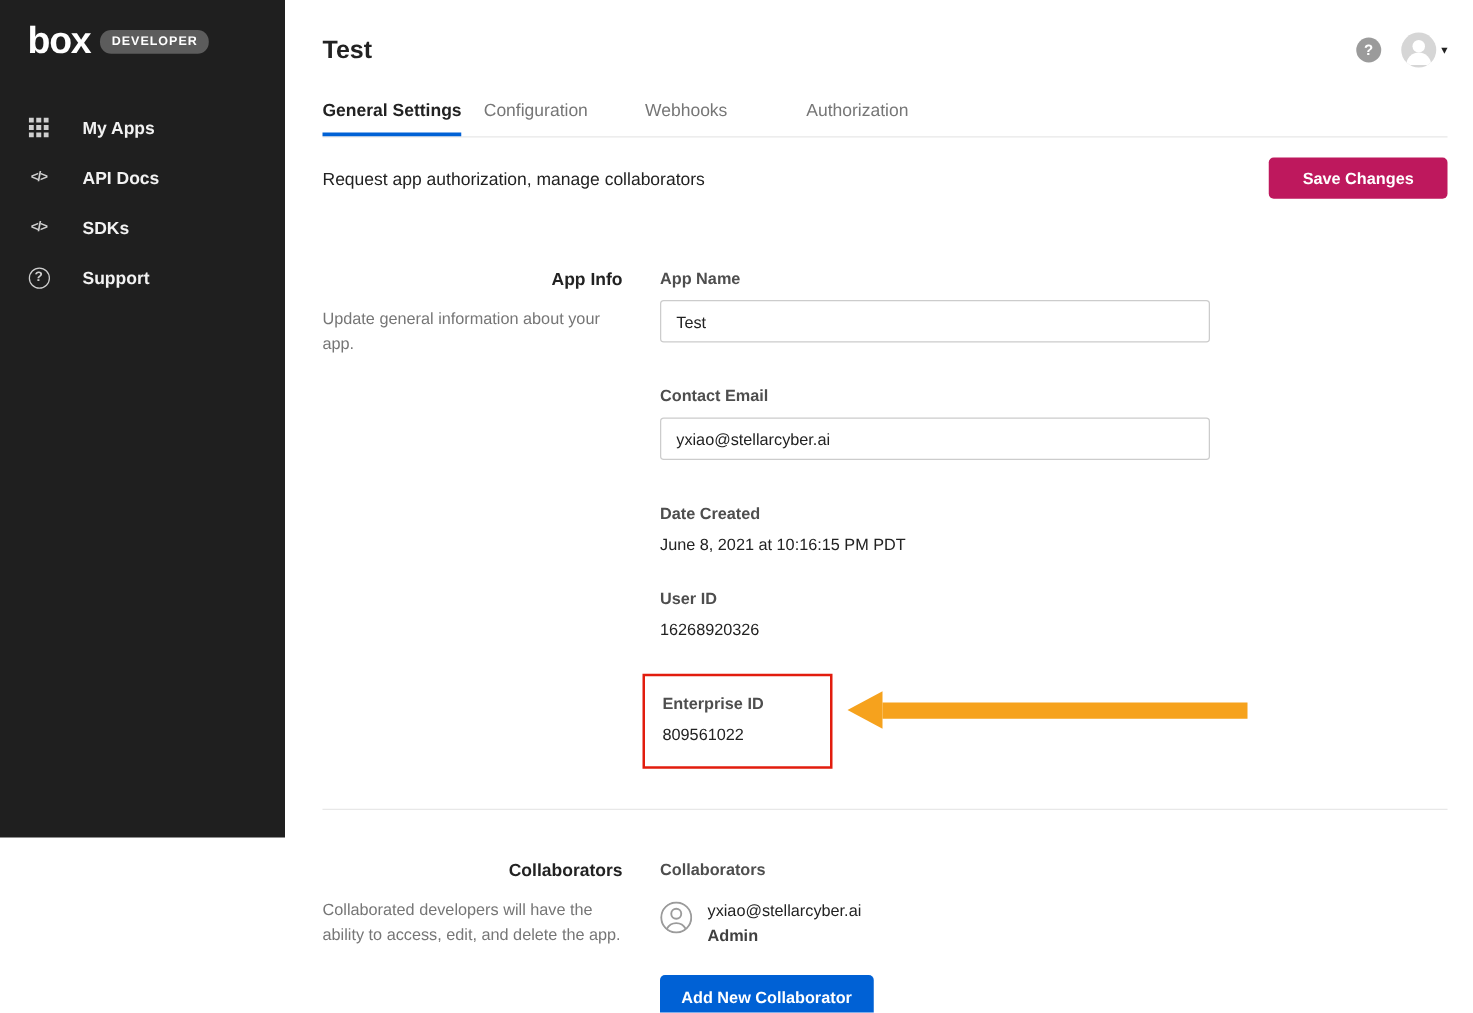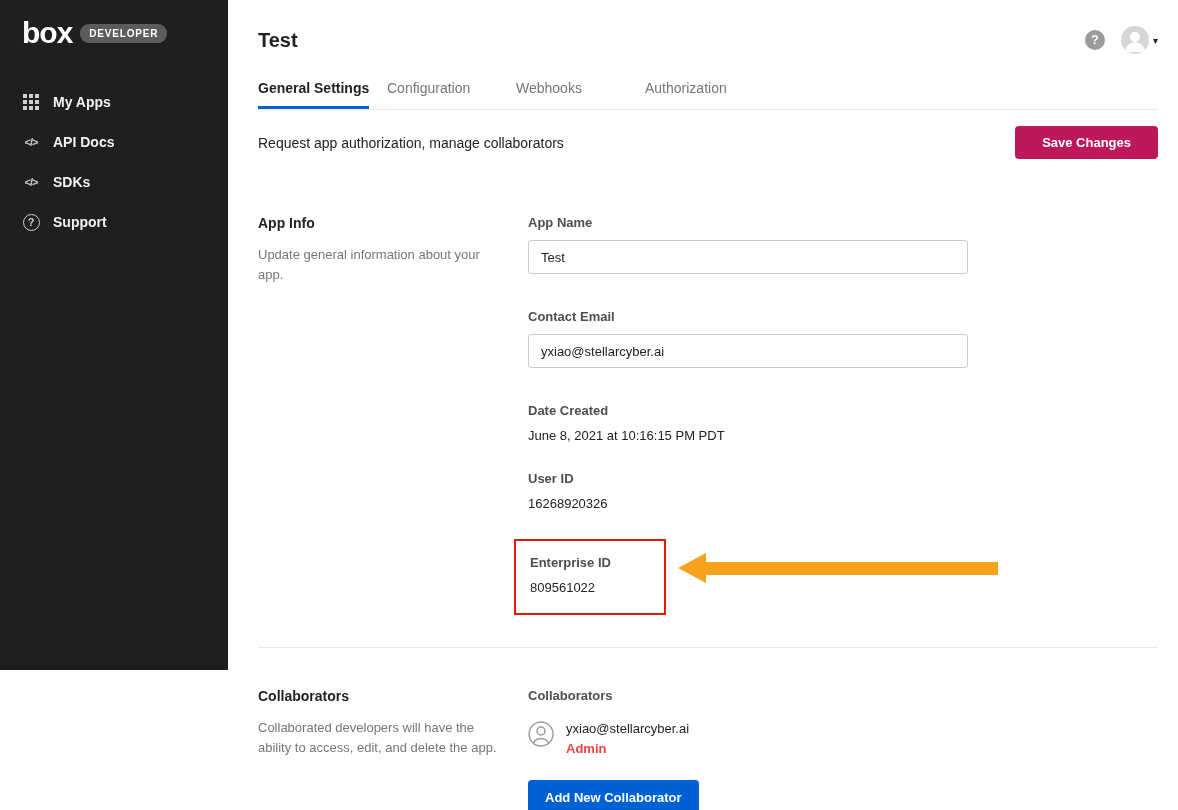--- a/index.html
+++ b/index.html
@@ -4,21 +4,21 @@
 <style>
   * { margin: 0; padding: 0; box-sizing: border-box; }
   html, body { width: 1178px; height: 810px; font-family: "Liberation Sans", sans-serif; background: #ffffff; overflow: hidden; }
   body { display: flex; }
 
   
   .sidebar { width: 228px; min-width: 228px; height: 670px; background: #1f1f1f; color: #fff; padding: 18px 0 0 22px; }
   .logo-row { display: flex; align-items: center; gap: 8px; margin-bottom: 34px; }
   .box-logo { font-size: 30px; font-weight: 700; letter-spacing: -1px; color: #fff; line-height: 1; }
   .dev-badge { background: #5c5c5c; color: #fff; font-size: 10px; font-weight: 700; letter-spacing: 0.8px; border-radius: 9px; padding: 4px 9px; }
-  .nav-item { display: flex; align-items: center; gap: 13px; padding: 11px 0; cursor: pointer; }
+  .nav-item { display: flex; align-items: center; gap: 26px; padding: 11px 0; cursor: pointer; }
   .nav-item .nav-icon { width: 18px; height: 18px; display: flex; align-items: center; justify-content: center; color: #cfcfcf; }
   .nav-item .nav-label { font-size: 14px; font-weight: 700; color: #f2f2f2; }
   .code-glyph { font-size: 11px; font-weight: 700; color: #cfcfcf; letter-spacing: -1px; }
   .q-circle { width: 17px; height: 17px; border: 1.5px solid #cfcfcf; border-radius: 50%; font-size: 11px; font-weight: 700; display: flex; align-items: center; justify-content: center; color: #cfcfcf; }
 
   
   .main { flex: 1; padding: 0 20px 0 30px; position: relative; }
   .top-header { display: flex; justify-content: space-between; align-items: center; padding-top: 26px; }
   .page-title { font-size: 20px; font-weight: 700; color: #222; }
   .header-right { display: flex; align-items: center; gap: 16px; }
@@ -35,21 +35,21 @@
   .tab.active .tab-inner { border-bottom: 3px solid #0061d5; }
 
   
   .subheader { display: flex; justify-content: space-between; align-items: center; padding: 16px 0 14px 0; }
   .subheader-text { font-size: 14px; color: #222; }
   .save-btn { background: #be185d; color: #ffffff; border: none; border-radius: 4px; font-size: 13px; font-weight: 700; padding: 9px 27px; cursor: pointer; font-family: "Liberation Sans", sans-serif; }
 
   
   .section { display: flex; margin-top: 42px; }
   .section-left { width: 270px; min-width: 270px; padding-right: 30px; }
-  .section-heading { font-size: 14px; font-weight: 700; color: #222; margin-bottom: 14px; }
+  .section-heading { font-size: 14px; font-weight: 700; color: #222; margin-bottom: 14px; text-align: right; }
   .section-desc { font-size: 13px; color: #767676; line-height: 1.55; }
   .section-right { flex: 1; max-width: 460px; position: relative; }
 
   .field-group { margin-bottom: 35px; }
   .field-label { display: block; font-size: 13px; font-weight: 700; color: #4e4e4e; margin-bottom: 10px; }
   .text-input { width: 440px; height: 34px; border: 1px solid #ccc; border-radius: 3px; padding: 0 12px; font-size: 13px; color: #222; font-family: "Liberation Sans", sans-serif; }
   .static-value { font-size: 13px; color: #222; }
   .static-group { margin-bottom: 28px; }
 
   
@@ -59,21 +59,21 @@
   .arrow-head { width: 0; height: 0; border-top: 15px solid transparent; border-bottom: 15px solid transparent; border-right: 28px solid #f6a21d; }
   .arrow-shaft { width: 292px; height: 13px; background: #f6a21d; }
 
   .divider { border: none; border-top: 1px solid #e8e8e8; margin-top: 32px; }
 
   
   .collab-label { font-size: 13px; font-weight: 700; color: #4e4e4e; margin-bottom: 18px; }
   .member-row { display: flex; align-items: flex-start; gap: 12px; margin-bottom: 24px; }
   .member-avatar { width: 26px; height: 26px; border-radius: 50%; display: flex; align-items: center; justify-content: center; overflow: hidden; }
   .member-email { font-size: 13px; color: #222; margin-bottom: 5px; }
-  .member-role { font-size: 13px; font-weight: 700; color: #ef4444; }
+  .member-role { font-size: 13px; font-weight: 700; color: #404040; }
   .add-collab-btn { background: #0061d5; color: #fff; border: none; border-radius: 4px; font-size: 13px; font-weight: 700; padding: 10px 17px; cursor: pointer; font-family: "Liberation Sans", sans-serif; }
 </style>
 </head>
 <body>
 
 <div class="sidebar">
   <div class="logo-row">
     <span class="box-logo">box</span>
     <span class="dev-badge">DEVELOPER</span>
   </div>

